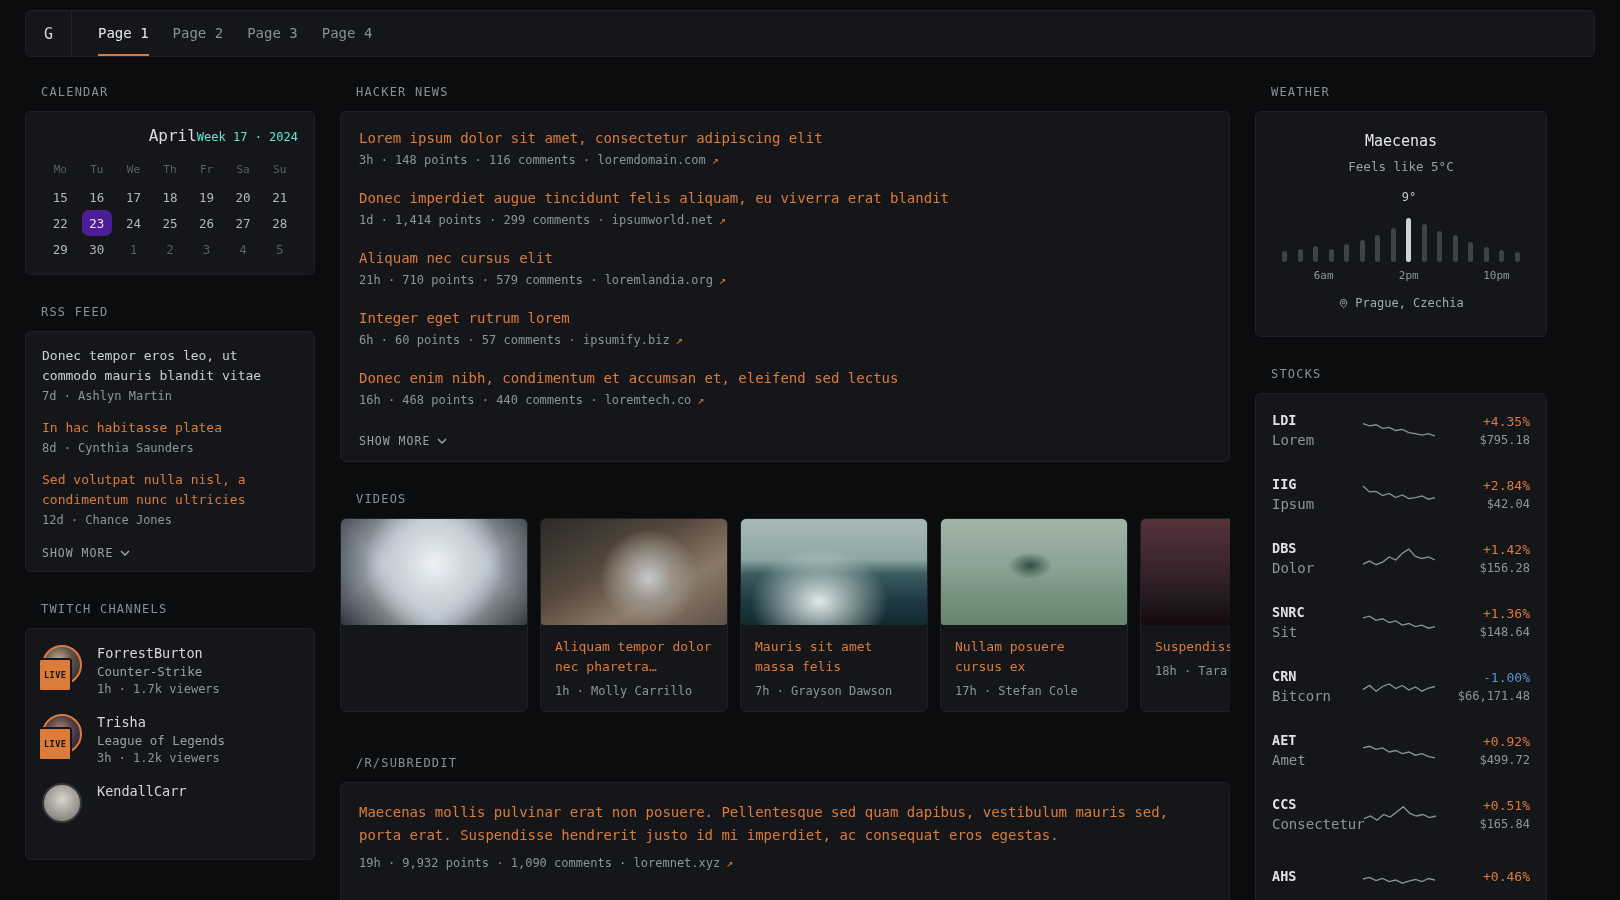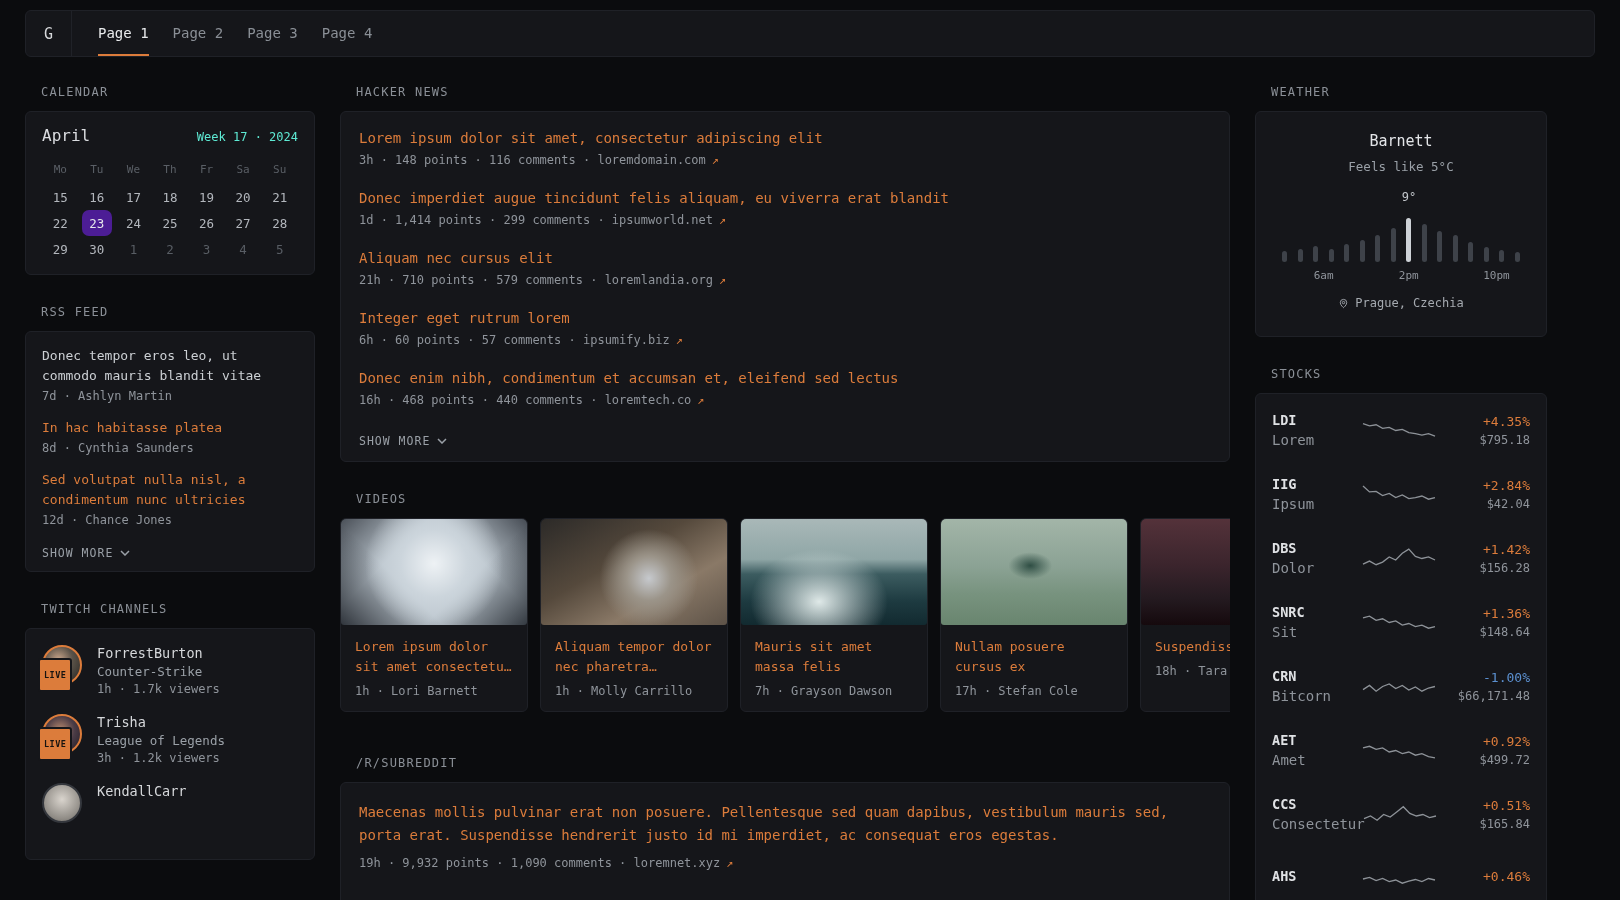--- a/index.html
+++ b/index.html
@@ -47,21 +47,21 @@
   .widget{margin-bottom:30px;}
   .widget-videos{margin-bottom:44px;}
   .sec-title{
     font-size:12px;font-weight:400;letter-spacing:1.2px;color:#8b9097;
     margin:0 0 12px 16px;
   }
   .card{background:var(--card-bg);border:1px solid var(--card-border);border-radius:6px;}
 
   
   .calendar-card{padding:14px 16px 12px;}
-  .cal-head{display:flex;justify-content:space-between;align-items:baseline;margin-bottom:14px;}
+  .cal-head{display:flex;justify-content:flex-end;align-items:baseline;margin-bottom:14px;}
   .cal-month{font-size:16px;color:#dadce0;}
   .cal-meta{font-size:12px;color:#5eead4;}
   .cal-weekdays,.cal-grid{display:grid;grid-template-columns:repeat(7,1fr);}
   .cal-wd{text-align:center;font-size:11px;color:var(--text-dim);padding:4px 0 8px;}
   .cal-grid{}
   .cal-day{
     width:30px;height:26px;margin:0 auto;border-radius:5px;
     display:flex;align-items:center;justify-content:center;
     font-size:12.5px;color:#b3b7bd;cursor:pointer;
   }
@@ -338,24 +338,20 @@
           </div>
         </div>
       </section>
 
       <section class="widget widget-videos">
         <h2 class="sec-title">VIDEOS</h2>
         <div class="videos-row">
 
           <div class="video-card">
             <div class="thumb thumb-0"></div>
-            <div class="v-body">
-              <div class="v-title">Lorem ipsum dolor sit amet consectetu…</div>
-              <div class="v-meta">1h · Lori Barnett</div>
-            </div>
           </div>
 
           <div class="video-card">
             <div class="thumb thumb-1"></div>
             <div class="v-body">
               <div class="v-title">Aliquam tempor dolor nec pharetra…</div>
               <div class="v-meta">1h · Molly Carrillo</div>
             </div>
           </div>
 
@@ -395,21 +391,21 @@
           </div>
         </div>
       </section>
     </div>
 
     <div class="col col-right">
 
       <section class="widget">
         <h2 class="sec-title">WEATHER</h2>
         <div class="card weather-card">
-          <div class="w-cond">Barnett</div>
+          <div class="w-cond">Maecenas</div>
           <div class="w-feels">Feels like 5°C</div>
           <div class="w-chart">
             <div class="w-peak" id="w-peak" style="left: 53.125%;">9°</div>
             <div class="w-bars" id="w-bars">
                 <div class="w-bar" style="height: 11px;"></div>
                 <div class="w-bar" style="height: 13px;"></div>
                 <div class="w-bar" style="height: 16px;"></div>
                 <div class="w-bar" style="height: 13px;"></div>
                 <div class="w-bar" style="height: 18px;"></div>
                 <div class="w-bar" style="height: 22px;"></div>

